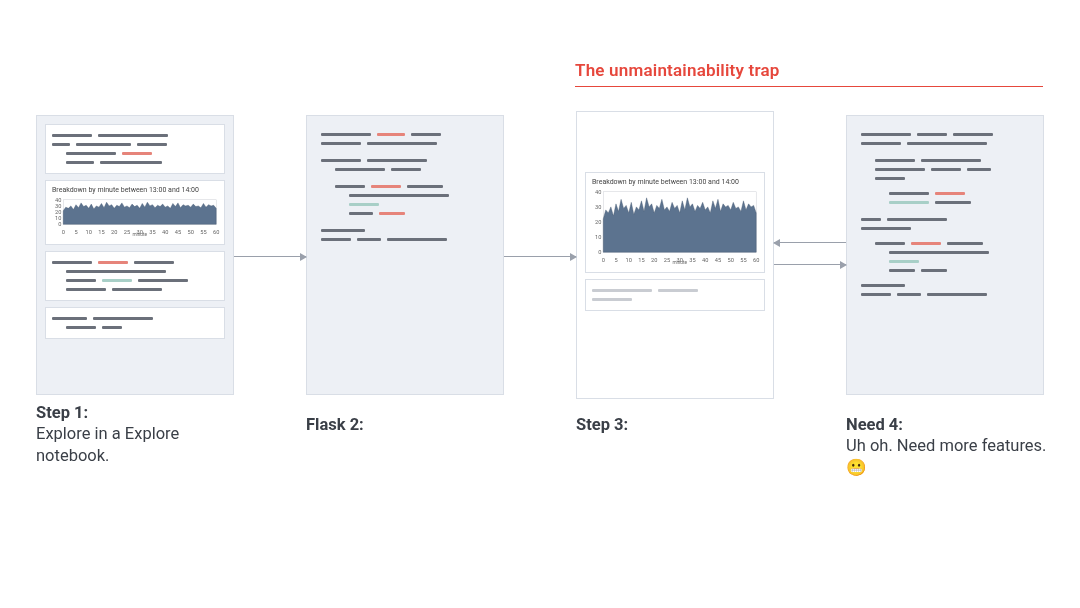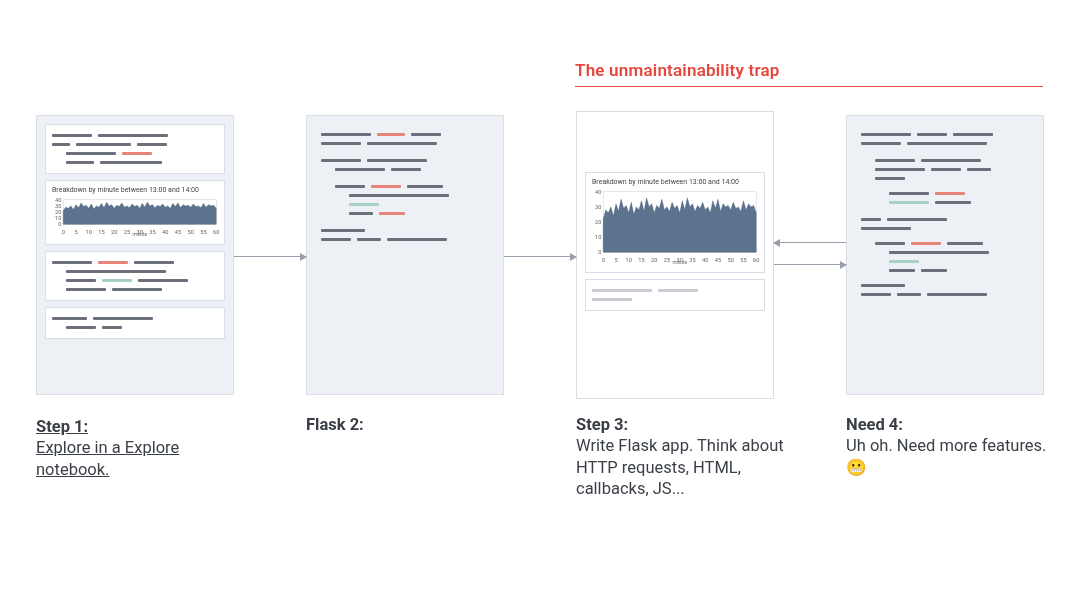--- a/index.html
+++ b/index.html
@@ -59,21 +59,21 @@
     background:#fff; border:1px solid #d9dee6; padding:4px 4px 8px 4px;
   }
   .chart-title { font-size:7px; color:#444; font-weight:400; padding:1px 2px 2px 2px; }
   .chart-svg   { display:block; width:100%; height:auto; }
   .axis-label  { font-size:6px; fill:#666; }
 
   .caption {
     position:absolute; width: 220px; color:#3a3f47; font-size:16.5px; line-height:1.3;
   }
   .caption b { font-weight:700; }
-  .cap-1 { left: 36px;  top: 416px; text-decoration: underline; }
+  .cap-1 { left: 36px;  top: 402px; }
   .cap-2 { left: 306px; top: 414px; }
   .cap-3 { left: 576px; top: 414px; }
   .cap-4 { left: 846px; top: 414px; }
 
   .arrow {
     position:absolute; height:0; border-top:1px solid #9aa0ab;
   }
   .arrow::after {
     content:""; position:absolute; right:-1px; top:-4px; width:0; height:0;
     border-left:7px solid #9aa0ab; border-top:4px solid transparent; border-bottom:4px solid transparent;
@@ -341,18 +341,17 @@
 
 <div class="caption cap-1">
   <b>Step 1:</b><br>
   <span>Explore in a Explore notebook.</span>
 </div>
 <div class="caption cap-2">
   <b>Flask 2:</b><br>
 </div>
 <div class="caption cap-3">
   <b>Step 3:</b><br>
-  <span>Write Flask app. Think about HTTP requests, HTML, callbacks, JS...</span>
 </div>
 <div class="caption cap-4">
   <b>Need 4:</b><br>
   <span>Uh oh. Need more features.😬</span>
 </div>
 
 </body></html>

